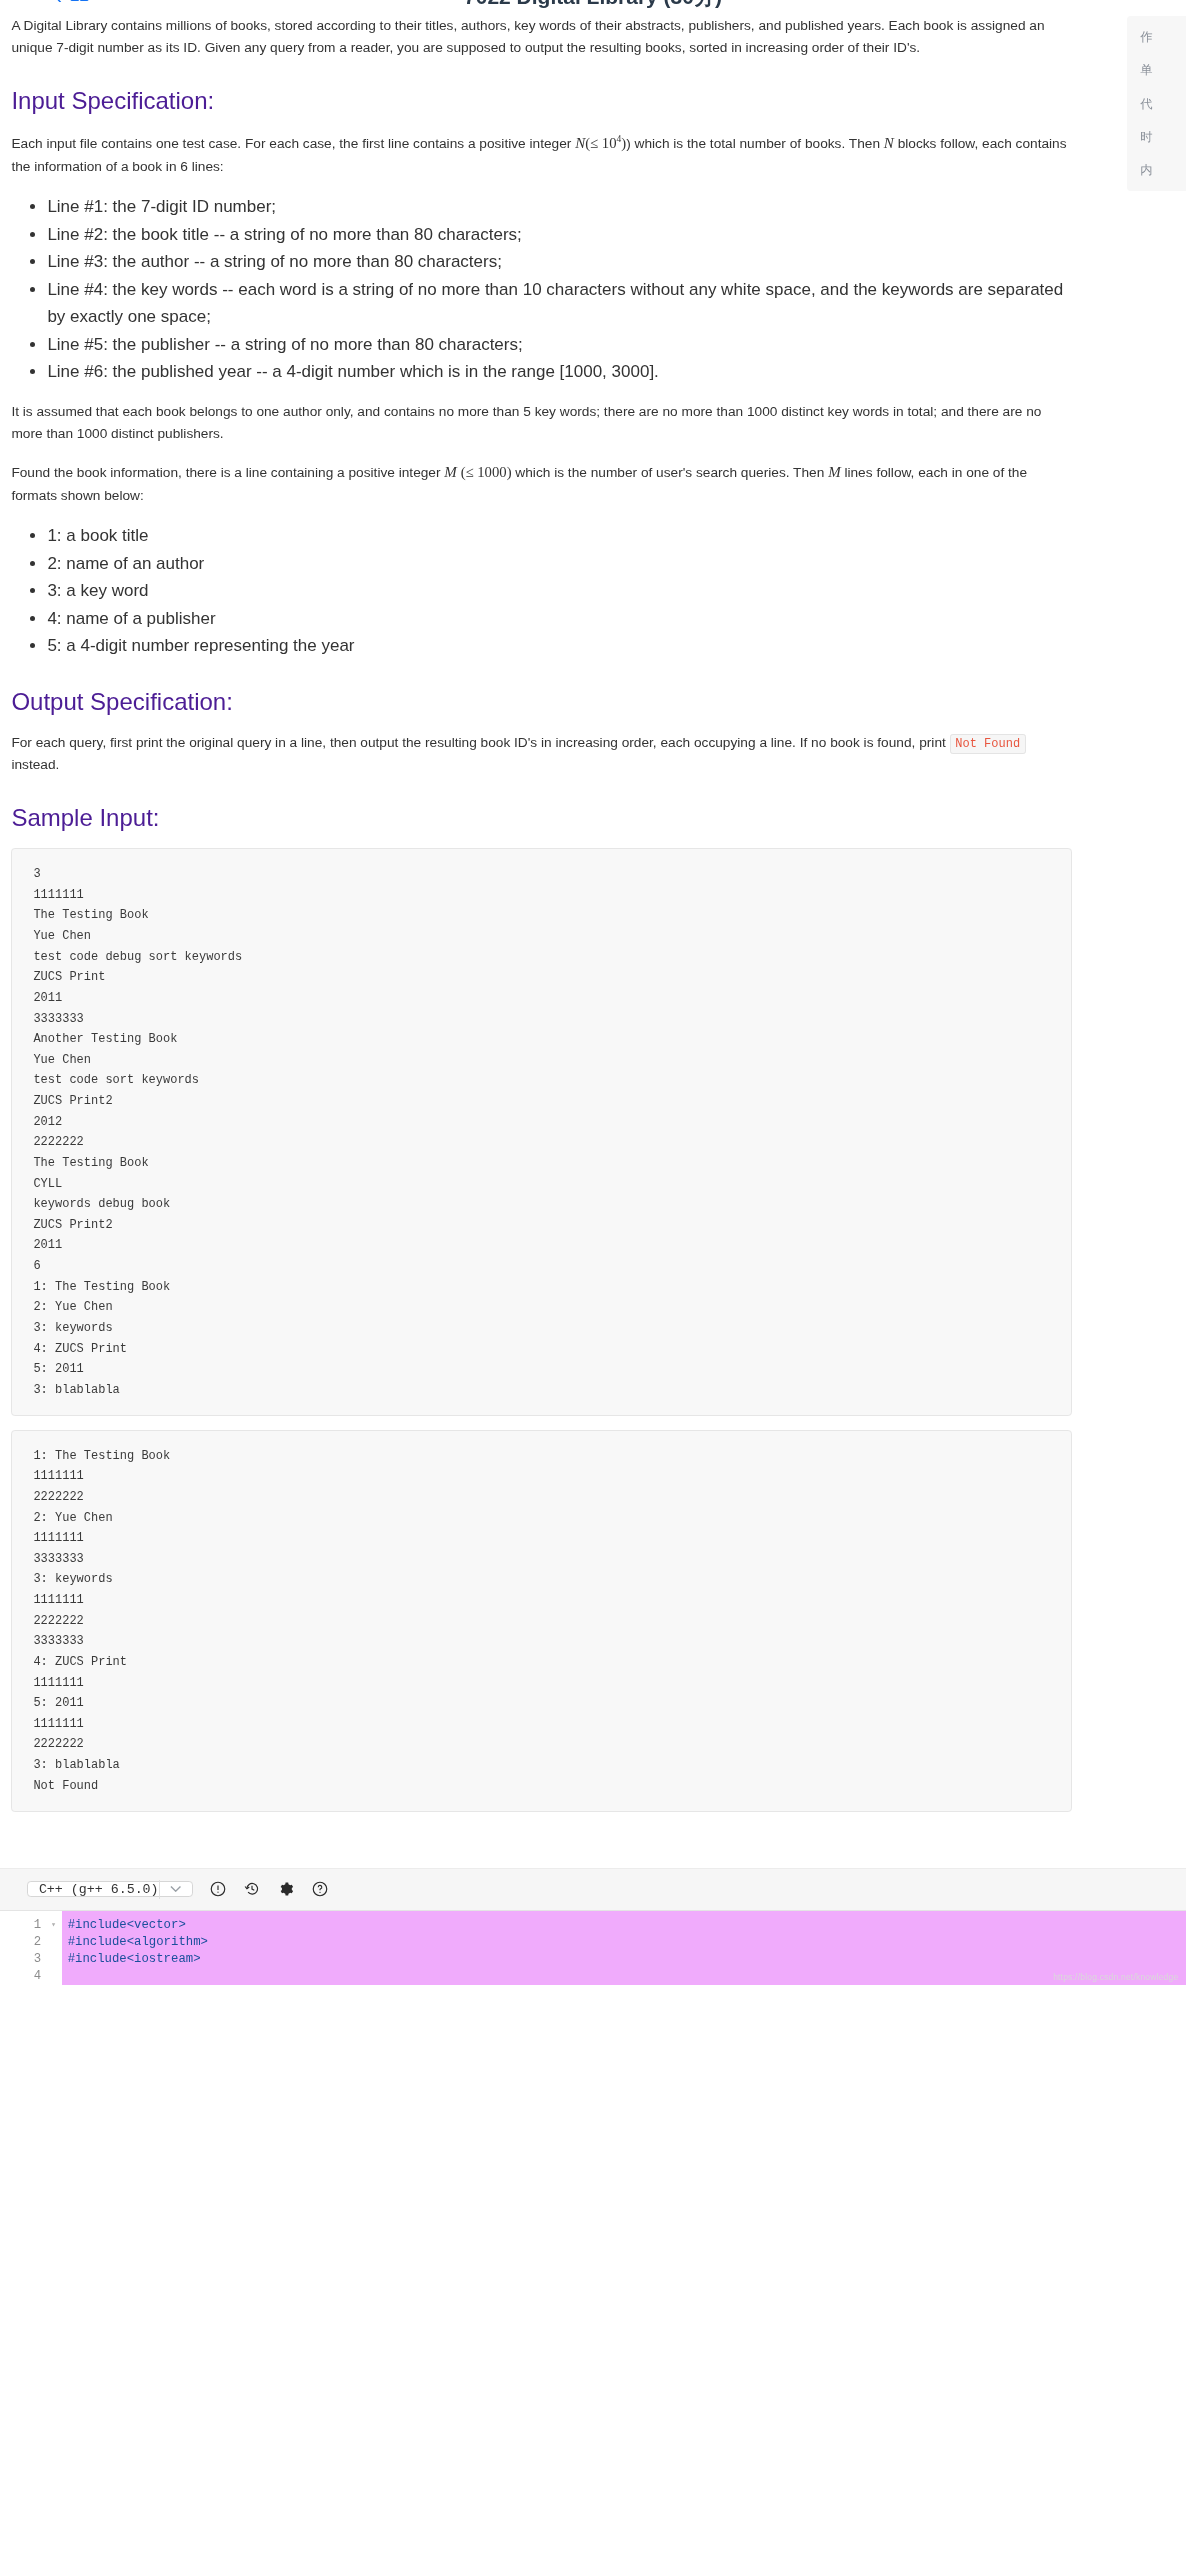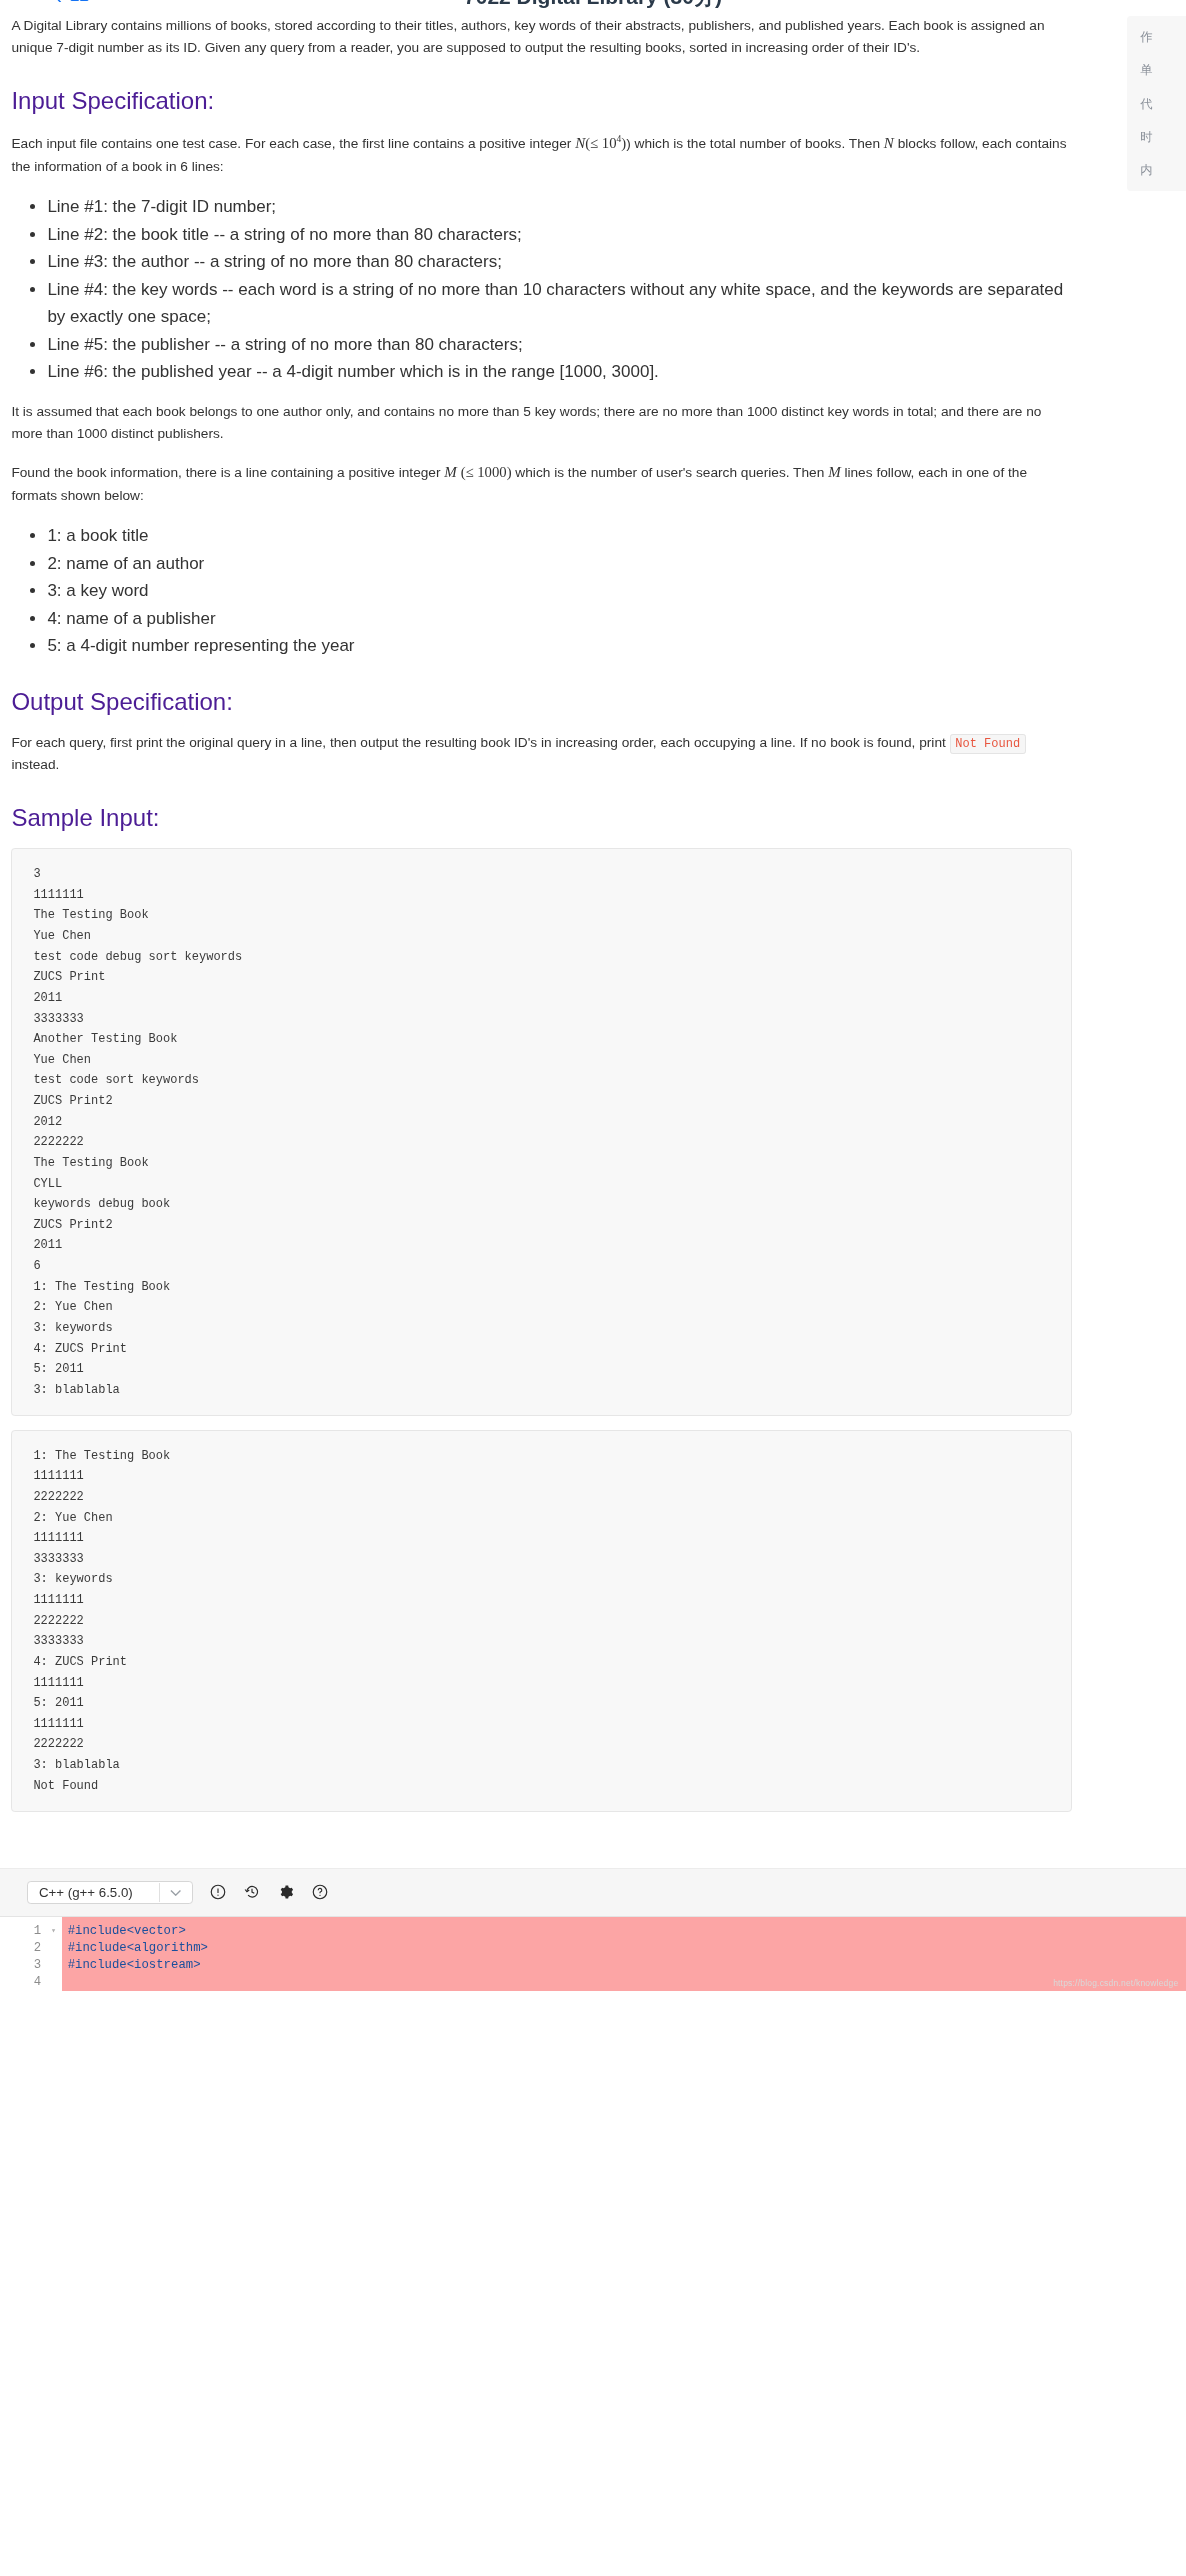--- a/index.html
+++ b/index.html
@@ -125,28 +125,29 @@
   .editor-wrap { margin-top: 42px; }
   .editor-toolbar {
     background: #f6f6f6;
     border-top: 0.9px solid #ececec;
     display: flex;
     align-items: center;
     padding: 12.3px 0 12.3px 26.5px;
     gap: 0;
   }
   .lang-select {
-    width: 166px; height: 23px;
+    width: 166px; height: 16px;
     background: #fff;
     border: 0.9px solid #d6d6d6;
     border-radius: 3.8px;
     display: flex; align-items: center;
     font-size: 13.3px; color: #333;
     padding: 0 0 0 11.4px;
     position: relative;
+    font-family: Liberation Mono, monospace;
   }
   .lang-select .divider {
     width: 0.9px; height: 19px; background: #e0e0e0;
     margin-left: auto;
   }
   .lang-select .caret {
     width: 32px; text-align: center;
     color: #9aa0a6; font-size: 11.4px;
   }
   .tool-icons {
@@ -181,21 +182,21 @@
   .fold-col {
     width: 17px;
     padding-top: 5.7px;
     color: #b0b0b0;
     font-size: 8.5px;
     text-align: center;
     background: #fff;
   }
   .code-lines {
     flex: 1;
-    background: #fca5a5;
+    background: #f0abfc;
     padding: 5.7px 0 0 5.7px;
     color: #1a4f9c;
   }
   .code-lines .ln { white-space: pre; }
   .gutter .ln, .fold-col .ln { height: 17px; }
 
   .watermark {
     position: absolute;
     right: 7.6px; bottom: 2.8px;
     font-size: 8.5px;

